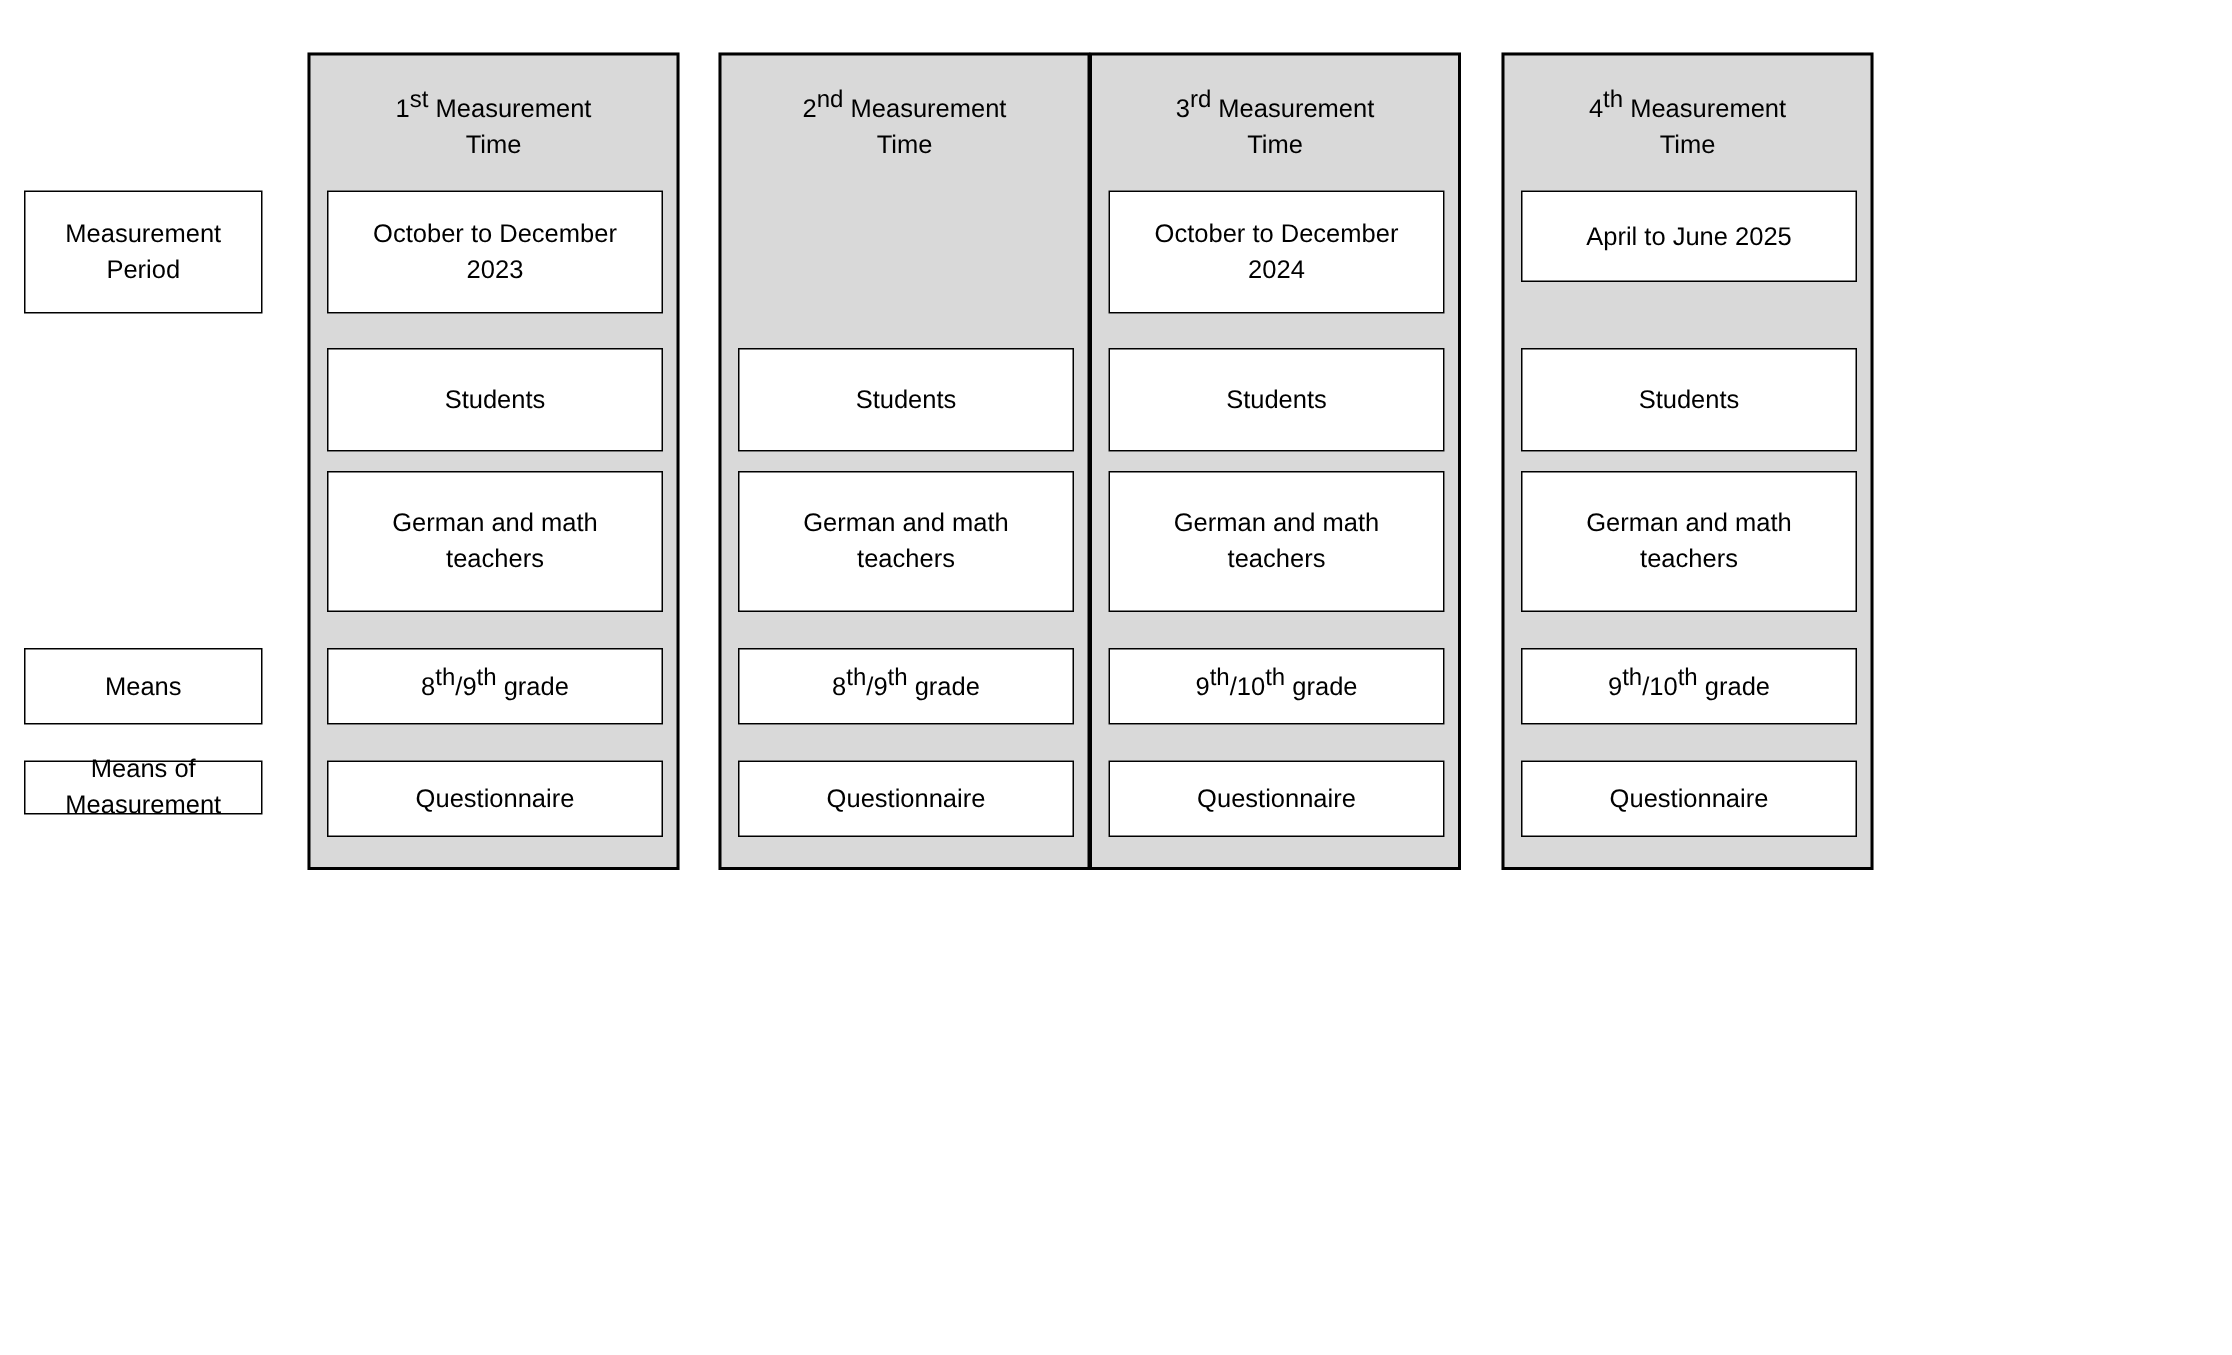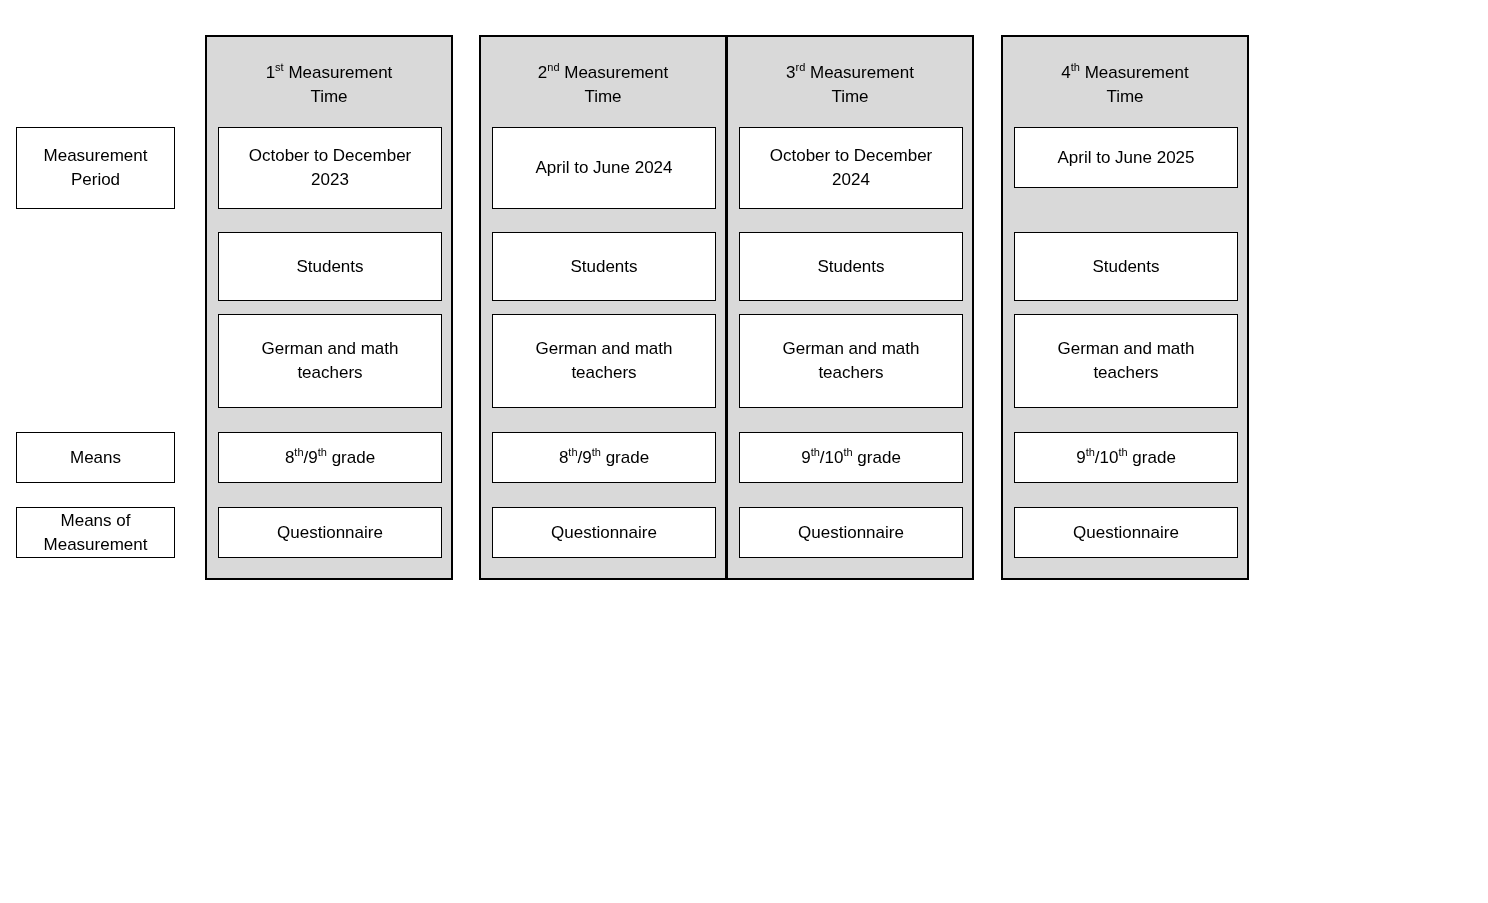--- a/index.html
+++ b/index.html
@@ -37,31 +37,31 @@
     text-align:center;font-size:17px;line-height:24px;
   }
   .inner-box{
     position:absolute;left:11px;width:224px;
     background:var(--box-fill);
     border:1.5px solid var(--border);
     display:flex;align-items:center;justify-content:center;
     text-align:center;white-space:pre-line;
     font-size:17px;line-height:24px;
   }
-  sup{font-size:11px;line-height:0;}
+  sup{font-size:16px;line-height:0;}
 </style>
 </head>
 <body>
 
 <div class="canvas">
 
   <div class="label-box" style="top:127px;height:82px">Measurement
 Period</div>
   <div class="label-box" style="top:432px;height:51px">Means</div>
-  <div class="label-box" style="top:507px;height:51px">Means of
+  <div class="label-box" style="top:507px;height:36px">Means of
 Measurement</div>
 
   <div class="col" style="left:205px">
     <div class="col-header">
       <span><span>1</span><sup>st</sup><span> Measurement</span></span><br>
       <span>Time</span>
     </div>
     <div class="inner-box" style="top:90px;height:82px">October to December
 2023</div>
     <div class="inner-box" style="top:195px;height:69px">Students</div>
@@ -71,21 +71,20 @@
       <span><span>8</span><sup>th</sup><span>/9</span><sup>th</sup><span> grade</span></span>
     </div>
     <div class="inner-box" style="top:470px;height:51px">Questionnaire</div>
   </div>
 
   <div class="col" style="left:479px">
     <div class="col-header">
       <span><span>2</span><sup>nd</sup><span> Measurement</span></span><br>
       <span>Time</span>
     </div>
-    <div class="inner-box" style="top:90px;height:82px">April to June 2024</div>
     <div class="inner-box" style="top:195px;height:69px">Students</div>
     <div class="inner-box" style="top:277px;height:94px">German and math
 teachers</div>
     <div class="inner-box" style="top:395px;height:51px">
       <span><span>8</span><sup>th</sup><span>/9</span><sup>th</sup><span> grade</span></span>
     </div>
     <div class="inner-box" style="top:470px;height:51px">Questionnaire</div>
   </div>
 
   <div class="col" style="left:726px">

